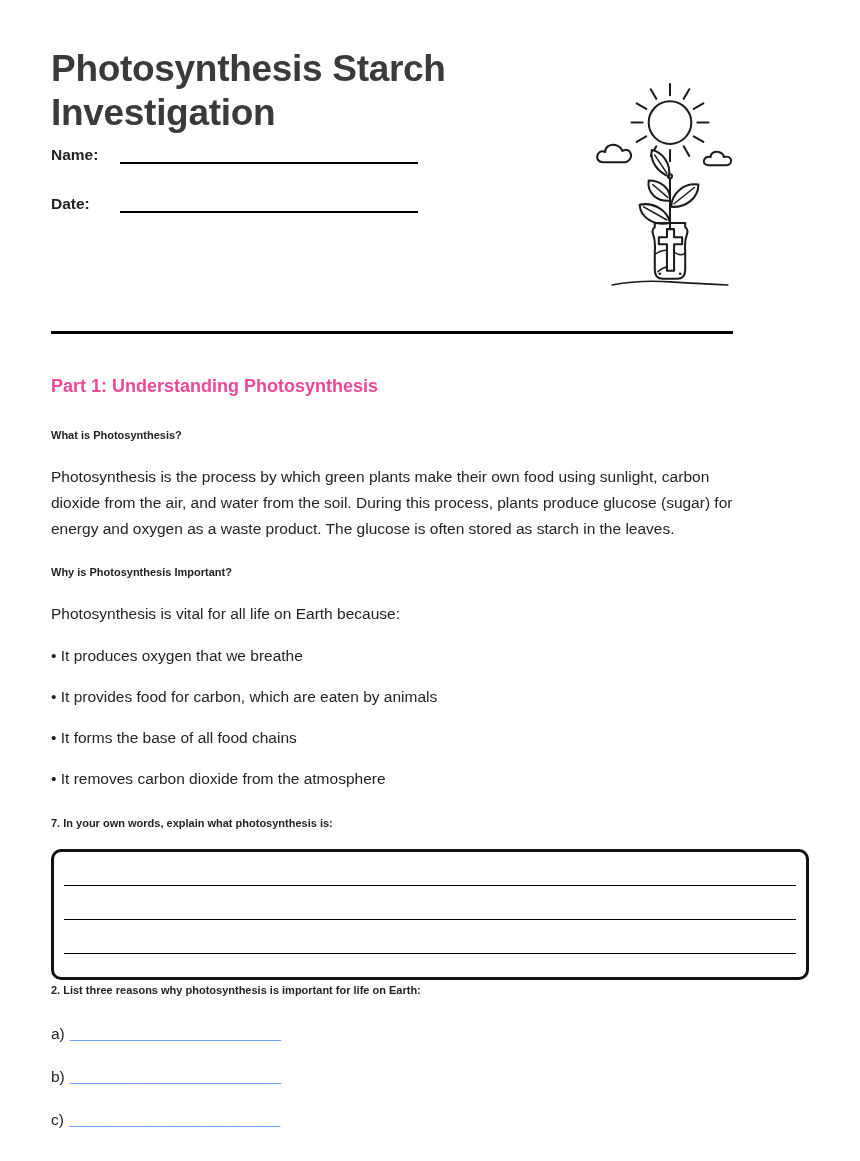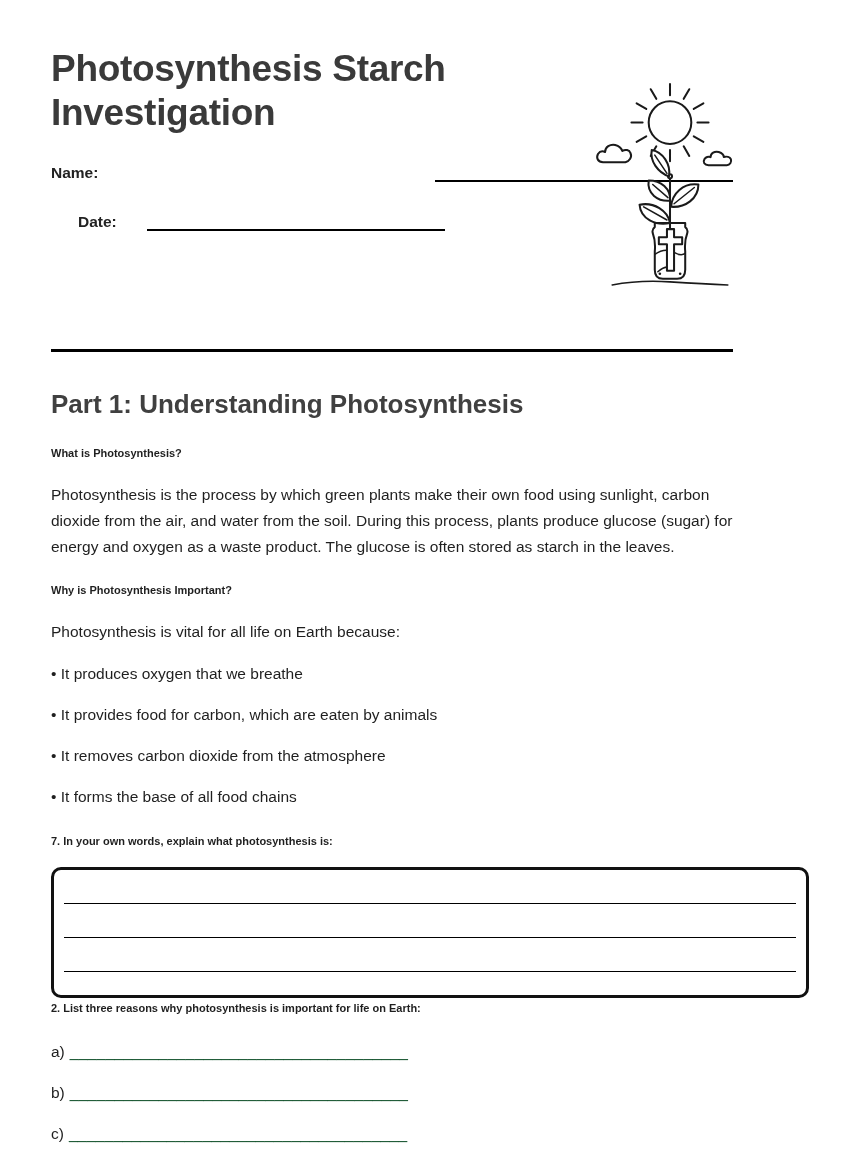--- a/index.html
+++ b/index.html
@@ -11,32 +11,32 @@
   }
   .page { position: relative; width: 784px; height: 1161px; padding: 0 51px; }
 
   
   .page-title {
     padding-top: 47px; max-width: 520px;
     font-size: 37px; line-height: 44px; font-weight: bold;
     color: #3a3a3a; letter-spacing: -0.3px;
   }
   .field-row { display: flex; align-items: flex-end; height: 20px; }
-  .field-row.name { margin-top: 27px; justify-content: space-between; }
-  .field-row.date { margin-top: 29px; margin-left: 27px; }
+  .field-row.name { margin-top: 9px; }
+  .field-row.date { margin-top: 29px; }
   .field-label { width: 69px; font-size: 15.5px; font-weight: bold; color: #222; }
   .field-line { width: 298px; height: 16px; border-bottom: 2px solid #000; }
 
   .illustration { position: absolute; left: 593px; top: 82px; width: 154px; height: 208px; }
   .illustration svg { width: 100%; height: 100%; }
 
   .divider { margin-top: 118px; height: 3px; background: #000; border: 0; }
 
   
-  .part-heading { margin-top: 37px; font-size: 26px; line-height: 30px; font-weight: bold; color: #404040; }
+  .part-heading { margin-top: 37px; font-size: 18px; line-height: 30px; font-weight: bold; color: #ec4899; }
   .subhead { font-size: 11px; line-height: 20px; font-weight: bold; color: #1f1f1f; }
   .subhead.what { margin-top: 24px; }
   .subhead.why  { margin-top: 20px; }
   .subhead.q1   { margin-top: 21px; }
   .subhead.q2   { }
   .body-text { font-size: 15.5px; line-height: 26px; color: #1f1f1f; }
   .para { margin-top: 19px; max-width: 742px; }
   .bullet { margin-top: 15px; }
   .bullet.first { margin-top: 16px; }
 
@@ -45,21 +45,21 @@
     margin-top: 16px; width: 758px; height: 131px;
     border: 3px solid #111; border-radius: 10px;
     padding: 0 10px; background: #fff;
   }
   .answer-line { height: 34px; border-bottom: 1.5px solid #000; }
 
   
   .blank-row { display: flex; align-items: baseline; margin-top: 15px; }
   .blank-row.first { margin-top: 21px; }
   .blank-label { font-size: 15.5px; line-height: 26px; color: #1f1f1f; }
-  .blank-line { margin-left: 5px; font-size: 16px; line-height: 26px; color: #14532d; letter-spacing: 0; }
+  .blank-line { margin-left: 5px; font-size: 10px; line-height: 26px; color: #3b82f6; letter-spacing: 0; }
 </style>
 </head>
 <body>
 
 <div class="page">
 
   <h1 class="page-title">Photosynthesis Starch Investigation</h1>
 
   <div class="field-row name">
     <span class="field-label">Name:</span>
@@ -113,22 +113,22 @@
   <h2 class="part-heading">Part 1: Understanding Photosynthesis</h2>
 
   <h3 class="subhead what">What is Photosynthesis?</h3>
   <p class="body-text para">Photosynthesis is the process by which green plants make their own food using sunlight, carbon dioxide from the air, and water from the soil. During this process, plants produce glucose (sugar) for energy and oxygen as a waste product. The glucose is often stored as starch in the leaves.</p>
 
   <h3 class="subhead why">Why is Photosynthesis Important?</h3>
   <p class="body-text para">Photosynthesis is vital for all life on Earth because:</p>
 
   <p class="body-text bullet first">• It produces oxygen that we breathe</p>
   <p class="body-text bullet">• It provides food for carbon, which are eaten by animals</p>
+  <p class="body-text bullet">• It forms the base of all food chains</p>
   <p class="body-text bullet">• It removes carbon dioxide from the atmosphere</p>
-  <p class="body-text bullet">• It forms the base of all food chains</p>
 
   <h3 class="subhead q1">7. In your own words, explain what photosynthesis is:</h3>
 
   <div class="answer-box">
     <div class="answer-line"></div>
     <div class="answer-line"></div>
     <div class="answer-line"></div>
   </div>
 
   <h3 class="subhead q2">2. List three reasons why photosynthesis is important for life on Earth:</h3>

